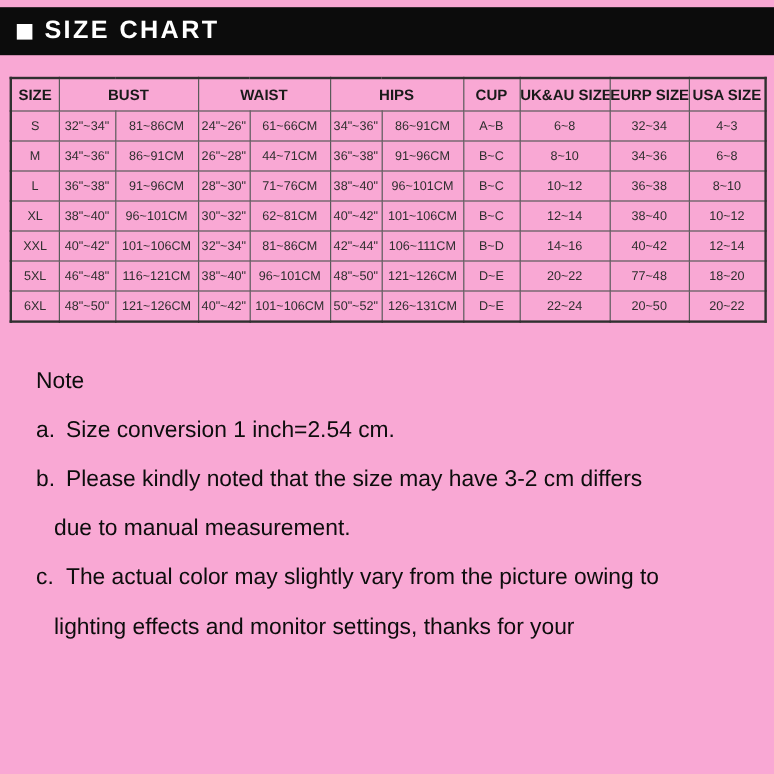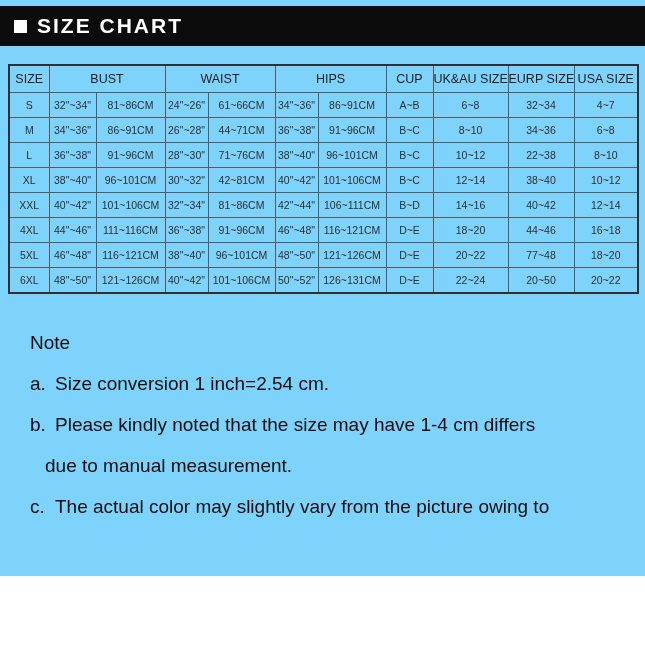--- a/index.html
+++ b/index.html
@@ -4,22 +4,22 @@
 <style>
   html, body {
     margin: 0;
     padding: 0;
     background: #ffffff;
     font-family: "Liberation Sans", sans-serif;
   }
   .page {
     position: relative;
     width: 645px;
-    height: 576px;
-    background: #7dd3fc;
+    height: 645px;
+    background: #f9a8d4;
     overflow: hidden;
   }
   
   .title-bar {
     margin-top: 6px;
     height: 40px;
     width: 100%;
     background: #0c0c0c;
     display: flex;
     align-items: center;
@@ -51,21 +51,21 @@
     border: 1px solid #5a5a5a;
     text-align: center;
     vertical-align: middle;
     padding: 0;
     overflow: hidden;
     white-space: nowrap;
   }
   .size-table th {
     height: 26px;
     font-size: 12.5px;
-    font-weight: normal;
+    font-weight: bold;
     color: #1a1a1a;
   }
   .size-table td {
     height: 24px;
     font-size: 10.5px;
     color: #2f2f2f;
   }
   
   .note {
     margin: 28px 0 0 30px;
@@ -133,21 +133,21 @@
           <td>S</td>
           <td>32"~34"</td>
           <td>81~86CM</td>
           <td>24"~26"</td>
           <td>61~66CM</td>
           <td>34"~36"</td>
           <td>86~91CM</td>
           <td>A~B</td>
           <td>6~8</td>
           <td>32~34</td>
-          <td>4~7</td>
+          <td>4~3</td>
         </tr>
         <tr>
           <td>M</td>
           <td>34"~36"</td>
           <td>86~91CM</td>
           <td>26"~28"</td>
           <td>44~71CM</td>
           <td>36"~38"</td>
           <td>91~96CM</td>
           <td>B~C</td>
@@ -158,29 +158,29 @@
         <tr>
           <td>L</td>
           <td>36"~38"</td>
           <td>91~96CM</td>
           <td>28"~30"</td>
           <td>71~76CM</td>
           <td>38"~40"</td>
           <td>96~101CM</td>
           <td>B~C</td>
           <td>10~12</td>
-          <td>22~38</td>
+          <td>36~38</td>
           <td>8~10</td>
         </tr>
         <tr>
           <td>XL</td>
           <td>38"~40"</td>
           <td>96~101CM</td>
           <td>30"~32"</td>
-          <td>42~81CM</td>
+          <td>62~81CM</td>
           <td>40"~42"</td>
           <td>101~106CM</td>
           <td>B~C</td>
           <td>12~14</td>
           <td>38~40</td>
           <td>10~12</td>
         </tr>
         <tr>
           <td>XXL</td>
           <td>40"~42"</td>
@@ -188,33 +188,20 @@
           <td>32"~34"</td>
           <td>81~86CM</td>
           <td>42"~44"</td>
           <td>106~111CM</td>
           <td>B~D</td>
           <td>14~16</td>
           <td>40~42</td>
           <td>12~14</td>
         </tr>
         <tr>
-          <td>4XL</td>
-          <td>44"~46"</td>
-          <td>111~116CM</td>
-          <td>36"~38"</td>
-          <td>91~96CM</td>
-          <td>46"~48"</td>
-          <td>116~121CM</td>
-          <td>D~E</td>
-          <td>18~20</td>
-          <td>44~46</td>
-          <td>16~18</td>
-        </tr>
-        <tr>
           <td>5XL</td>
           <td>46"~48"</td>
           <td>116~121CM</td>
           <td>38"~40"</td>
           <td>96~101CM</td>
           <td>48"~50"</td>
           <td>121~126CM</td>
           <td>D~E</td>
           <td>20~22</td>
           <td>77~48</td>
@@ -237,25 +224,29 @@
   </table>
 
   <section class="note">
     <div class="note-title">Note</div>
     <div class="note-line">
       <span class="marker">a.</span>
       <span class="note-text">Size conversion 1 inch=2.54 cm.</span>
     </div>
     <div class="note-line">
       <span class="marker">b.</span>
-      <span class="note-text">Please kindly noted that the size may have 1-4 cm differs</span>
+      <span class="note-text">Please kindly noted that the size may have 3-2 cm differs</span>
     </div>
     <div class="note-line">
       <span class="marker"></span>
       <span class="note-text">due to manual measurement.</span>
     </div>
     <div class="note-line">
       <span class="marker">c.</span>
       <span class="note-text">The actual color may slightly vary from the picture owing to</span>
     </div>
+    <div class="note-line">
+      <span class="marker"></span>
+      <span class="note-text">lighting effects and monitor settings, thanks for your</span>
+    </div>
   </section>
 
 </div>
 
 </body></html>

